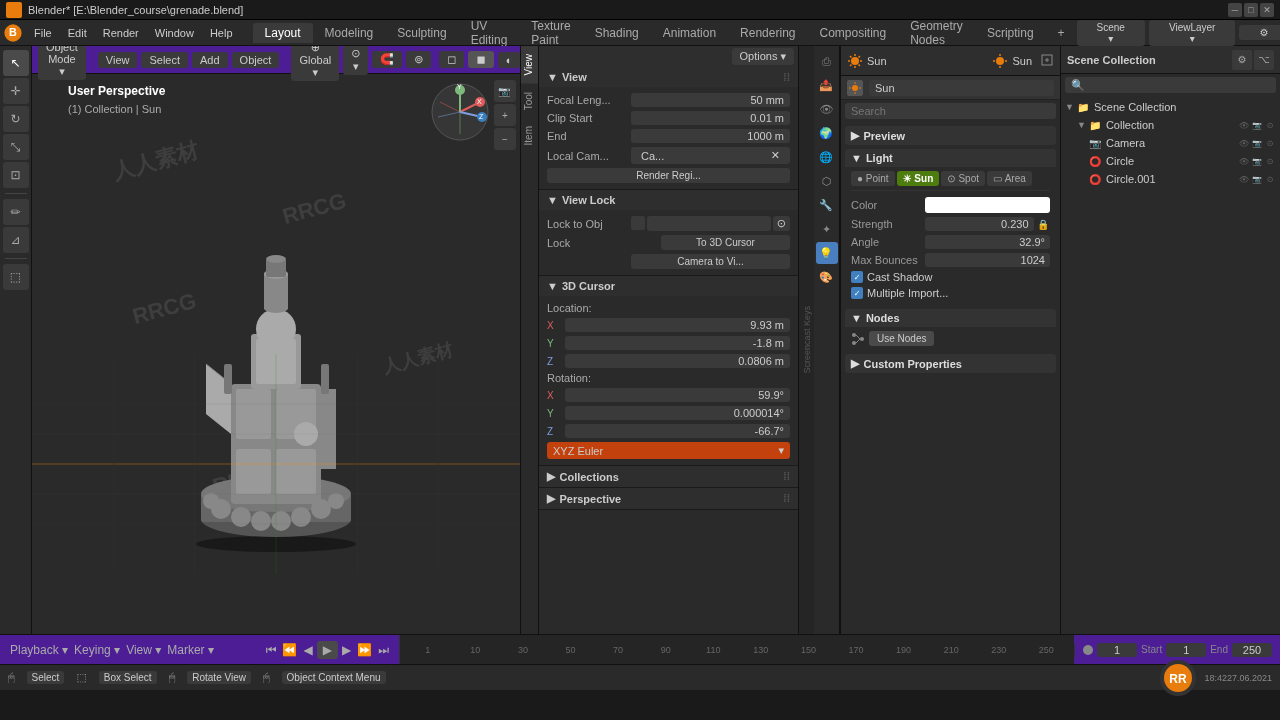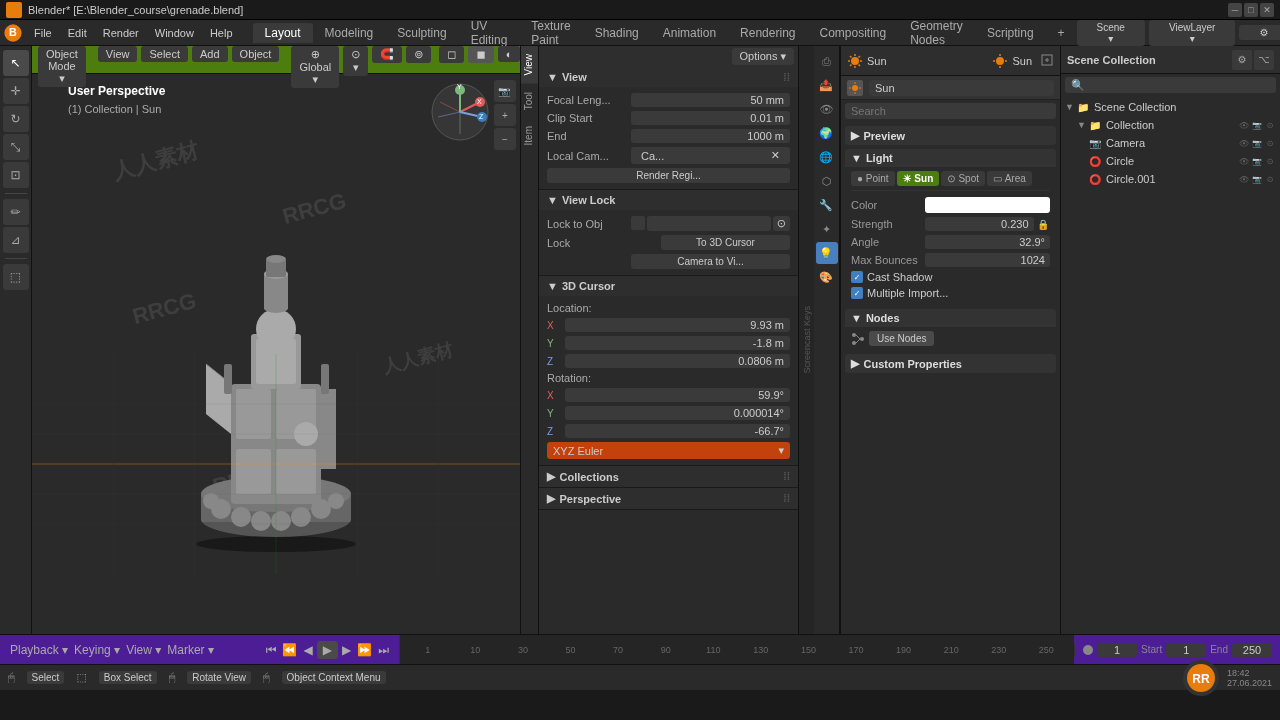--- a/index.html
+++ b/index.html
@@ -128,23 +128,23 @@
     #viewport {
       flex: 1;
       position: relative;
       background: #2a2a2a;
       overflow: hidden;
     }
     #viewport-header {
       position: absolute;
       top: 0; left: 0; right: 0;
       height: 28px;
-      background: #4d7c0f;
-      display: flex;
-      align-items: flex-start;
+      background: #4c1d95;
+      display: flex;
+      align-items: center;
       padding: 0 6px;
       gap: 4px;
       z-index: 10;
       border-bottom: 1px solid #111;
     }
     .vp-header-btn {
       background: #3a3a3a;
       border: none;
       color: #ccc;
       padding: 2px 8px;
@@ -1219,18 +1219,18 @@
   <span>🖱</span>
   <span class="status-key">Object Context Menu</span>
   <div style="margin-left:auto;display:flex;align-items:center;gap:8px;">
 
     <div style="background:#333;border-radius:50%;width:36px;height:36px;display:flex;align-items:center;justify-content:center;font-size:14px;">
       <svg width="30" height="30" viewBox="0 0 30 30">
         <circle cx="15" cy="15" r="14" fill="#e87d0d"></circle>
         <text x="15" y="20" text-anchor="middle" font-size="12" fill="white" font-weight="bold">RR</text>
       </svg>
     </div>
-    <div style="display:flex;flex-direction:column;font-size:9px;color:#888;">
+    <div style="display:flex;flex-direction:row;font-size:9px;color:#888;">
       <span>18:42</span>
       <span>27.06.2021</span>
     </div>
   </div>
 </div>
 
 </body></html>

